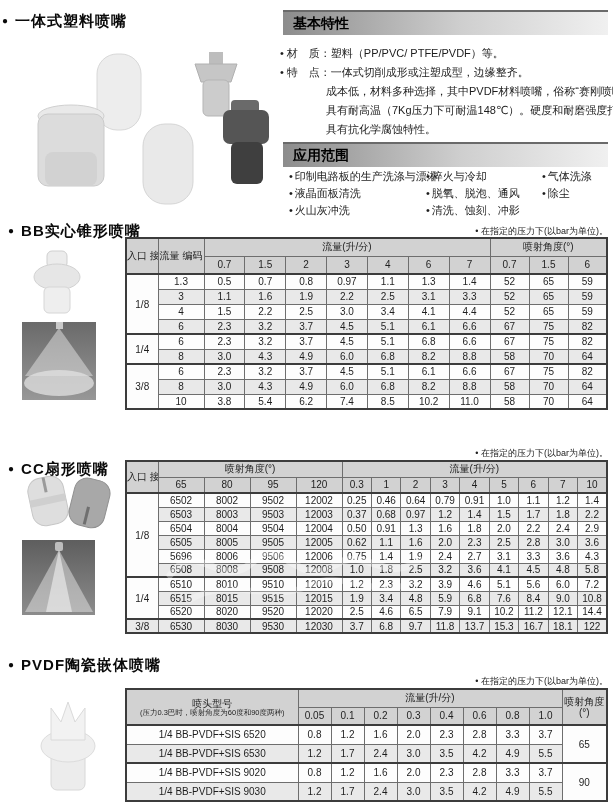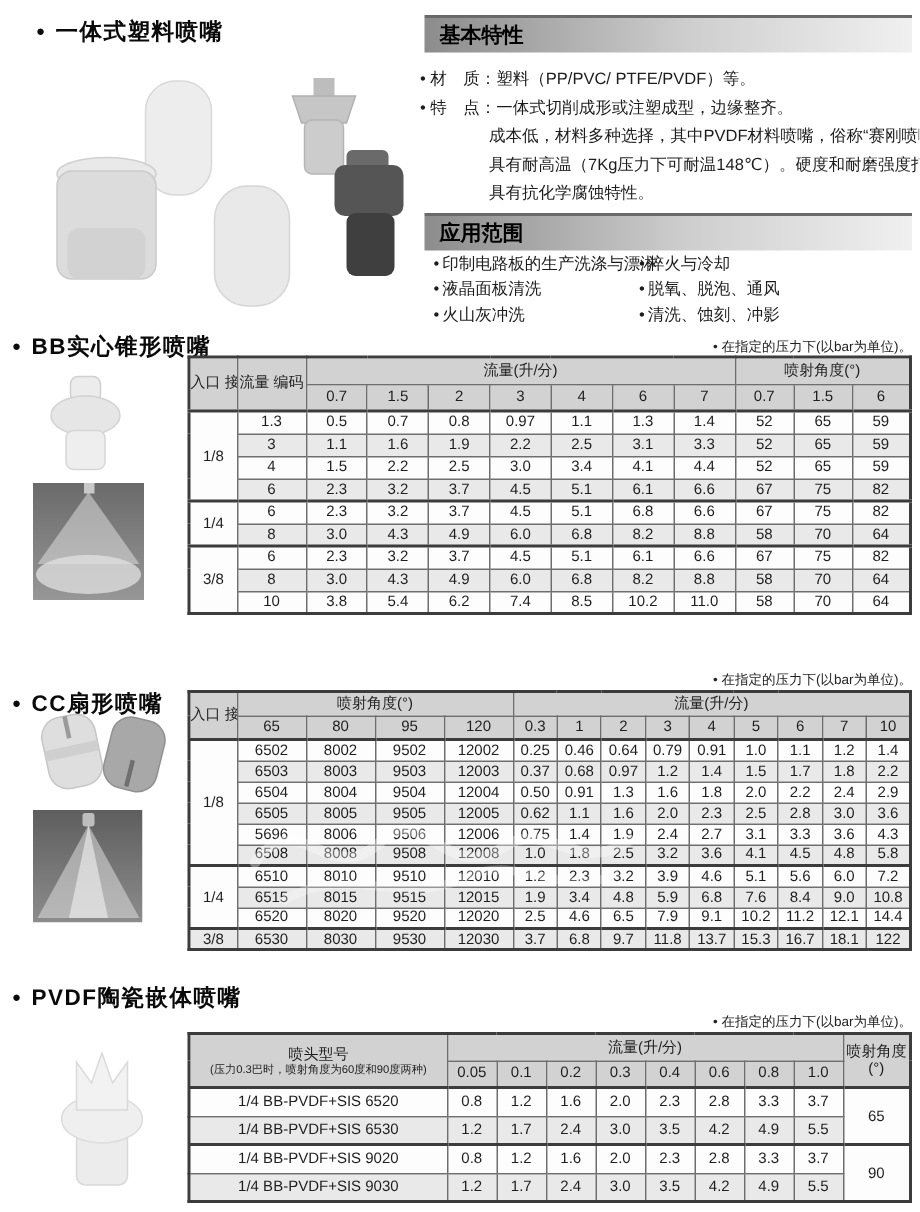--- a/index.html
+++ b/index.html
@@ -43,21 +43,21 @@
   .pv .mh{line-height:11px;}
   
   .photo{position:absolute;}
   .wmark{position:absolute;pointer-events:none;}
 </style>
 </head>
 <body>
 
 <div class="page">
 
-  <div class="sec-title" style="left:24px;top:12px;">
+  <div class="sec-title" style="left:2px;top:12px;">
     <span class="blt">●</span><span>一体式塑料喷嘴</span>
   </div>
 
   <svg class="photo" style="left:25px;top:52px;" width="255" height="165" viewBox="0 0 255 165">
     <rect x="72" y="2" width="44" height="76" rx="20" fill="#ededed" stroke="#d8d8d8"></rect>
     <ellipse cx="46" cy="64" rx="33" ry="11" fill="#e9e9e9" stroke="#d0d0d0"></ellipse>
     <rect x="13" y="62" width="66" height="72" rx="10" fill="#dcdcdc" stroke="#cacaca"></rect>
     <rect x="20" y="100" width="52" height="34" rx="8" fill="#d2d2d2"></rect>
     <rect x="118" y="72" width="50" height="80" rx="22" fill="#e9e9e9" stroke="#d5d5d5"></rect>
     <rect x="184" y="0" width="14" height="12" fill="#bdbdbd"></rect>
@@ -91,20 +91,24 @@
   <div class="applist">
     <ul class="col-a">
       <li><span class="blt2">•</span><span>印制电路板的生产洗涤与漂淋</span></li>
       <li><span class="blt2">•</span><span>液晶面板清洗</span></li>
       <li><span class="blt2">•</span><span>火山灰冲洗</span></li>
     </ul>
     <ul class="col-b">
       <li><span class="blt2">•</span><span>淬火与冷却</span></li>
       <li><span class="blt2">•</span><span>脱氧、脱泡、通风</span></li>
       <li><span class="blt2">•</span><span>清洗、蚀刻、冲影</span></li>
+    </ul>
+    <ul class="col-c">
+      <li><span class="blt2">•</span><span>气体洗涤</span></li>
+      <li><span class="blt2">•</span><span>除尘</span></li>
     </ul>
   </div>
 
   <div class="sec-title" style="left:8px;top:222px;">
     <span class="blt">●</span><span>BB实心锥形喷嘴</span>
   </div>
 
   <svg class="photo" style="left:32px;top:250px;" width="50" height="64" viewBox="0 0 50 64">
     <rect x="15" y="1" width="20" height="17" rx="5" fill="#ececec" stroke="#cfcfcf"></rect>
     <ellipse cx="25" cy="27" rx="23" ry="13" fill="#e6e6e6" stroke="#d2d2d2"></ellipse>

